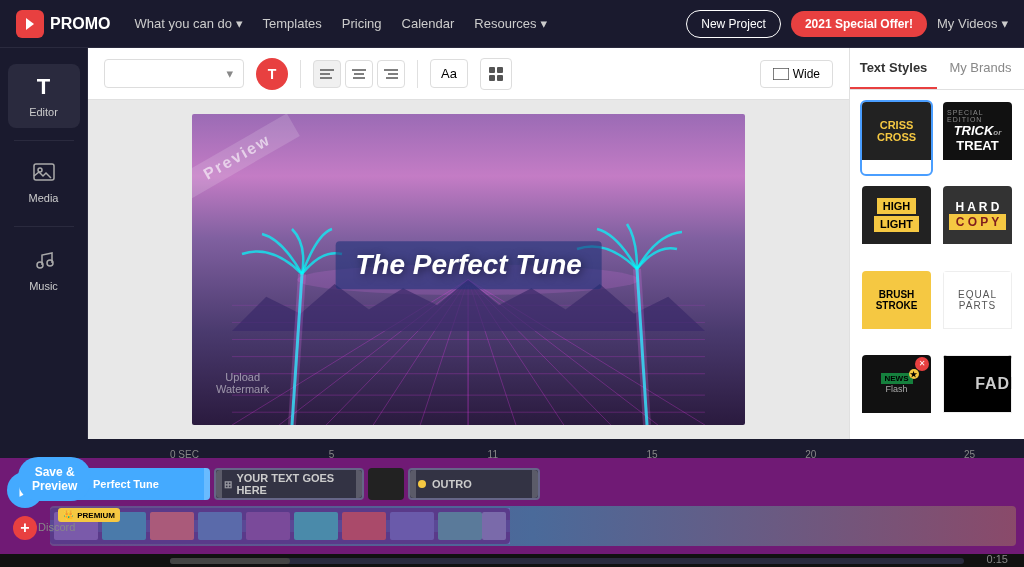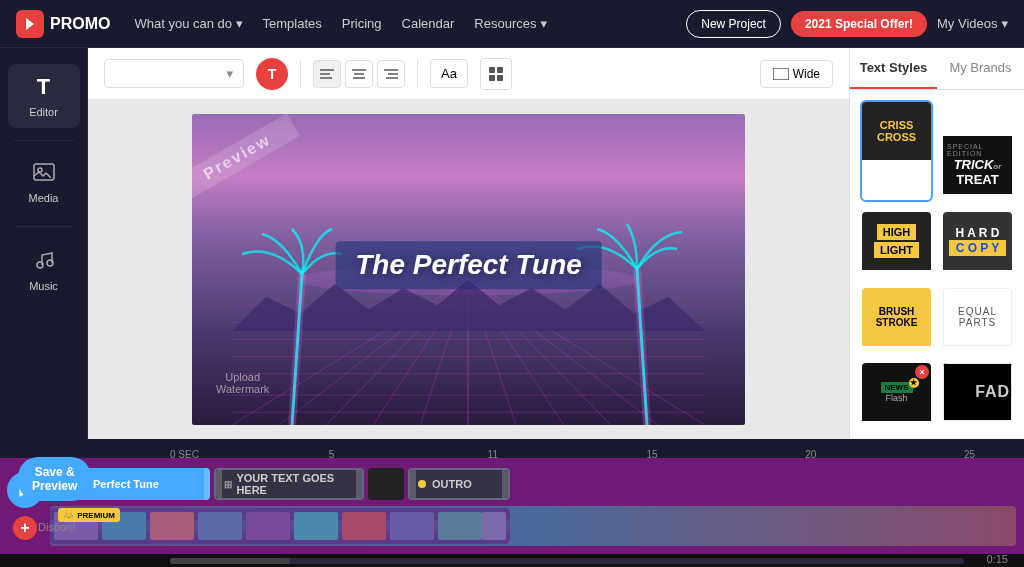--- a/index.html
+++ b/index.html
@@ -315,21 +315,21 @@
     }
     .track-clip-handle {
       width: 6px; height: 100%; position: absolute; top: 0;
       cursor: ew-resize; background: rgba(255,255,255,0.2);
     }
     .track-clip-handle.left { left: 0; border-radius: 4px 0 0 4px; }
     .track-clip-handle.right { right: 0; border-radius: 0 4px 4px 0; }
     .clip-text { background: #4af; color: #fff; width: 160px; }
     .clip-yourtext { background: #334; color: #ccc; width: 150px; border: 2px solid #668; }
     .clip-spacer { background: #222; width: 40px; }
-    .clip-outro { background: #334; color: #ccc; width: 102px; border: 2px solid #668; }
+    .clip-outro { background: #334; color: #ccc; width: 132px; border: 2px solid #668; }
     .track-clip .clip-dot {
       width: 8px; height: 8px; border-radius: 50%;
       background: #f5c842; display: inline-block; margin-right: 6px; flex-shrink: 0;
     }
     .clip-icon { color: rgba(255,255,255,0.5); margin-right: 4px; font-size: 10px; }
 
     .media-track-row {
       height: 40px;
       display: flex;
     }
@@ -606,38 +606,38 @@
     <div class="panel-content">
 
       <div class="style-card selected">
         <div class="style-card-inner style-criss">
           <div class="style-criss-text1">CRISS</div>
           <div class="style-criss-text2">CROSS</div>
         </div>
       </div>
 
       <div class="style-card">
-        <div class="style-card-inner style-trick" style="flex-direction:column; padding:4px;margin-top:34px;">
+        <div class="style-card-inner style-trick" style="flex-direction:column; padding:4px;">
           <div style="color:#888;font-size:7px;letter-spacing:1px;">SPECIAL EDITION</div>
           <div style="color:#fff;font-size:13px;font-weight:900;font-style:italic;">TRICK<span style="color:#aaa;font-size:8px;">or</span></div>
           <div style="color:#fff;font-size:13px;font-weight:900;">TREAT</div>
         </div>
       </div>
 
       <div class="style-card">
         <div class="style-card-inner style-high">
           <div style="background:#f5c842;color:#000;font-size:11px;font-weight:900;padding:2px 6px;">HIGH</div>
           <div style="background:#f5c842;color:#000;font-size:11px;font-weight:900;padding:2px 6px;margin-top:2px;">LIGHT</div>
         </div>
       </div>
 
       <div class="style-card">
         <div class="style-card-inner style-hard">
           <div style="color:#fff;font-size:12px;font-weight:900;">H A R D</div>
-          <div style="background:#f5c842;color:#1d4ed8;font-size:12px;font-weight:900;padding:1px 7px;">C O P Y</div>
+          <div style="background:#f5c842;color:#7f1d1d;font-size:12px;font-weight:900;padding:1px 7px;">C O P Y</div>
         </div>
       </div>
 
       <div class="style-card">
         <div class="style-card-inner style-brush">
           <div style="font-size:10px;font-weight:900;color:#000;text-transform:uppercase;">BRUSH</div>
           <div style="font-size:10px;font-weight:900;color:#000;text-transform:uppercase;">STROKE</div>
         </div>
       </div>
 

